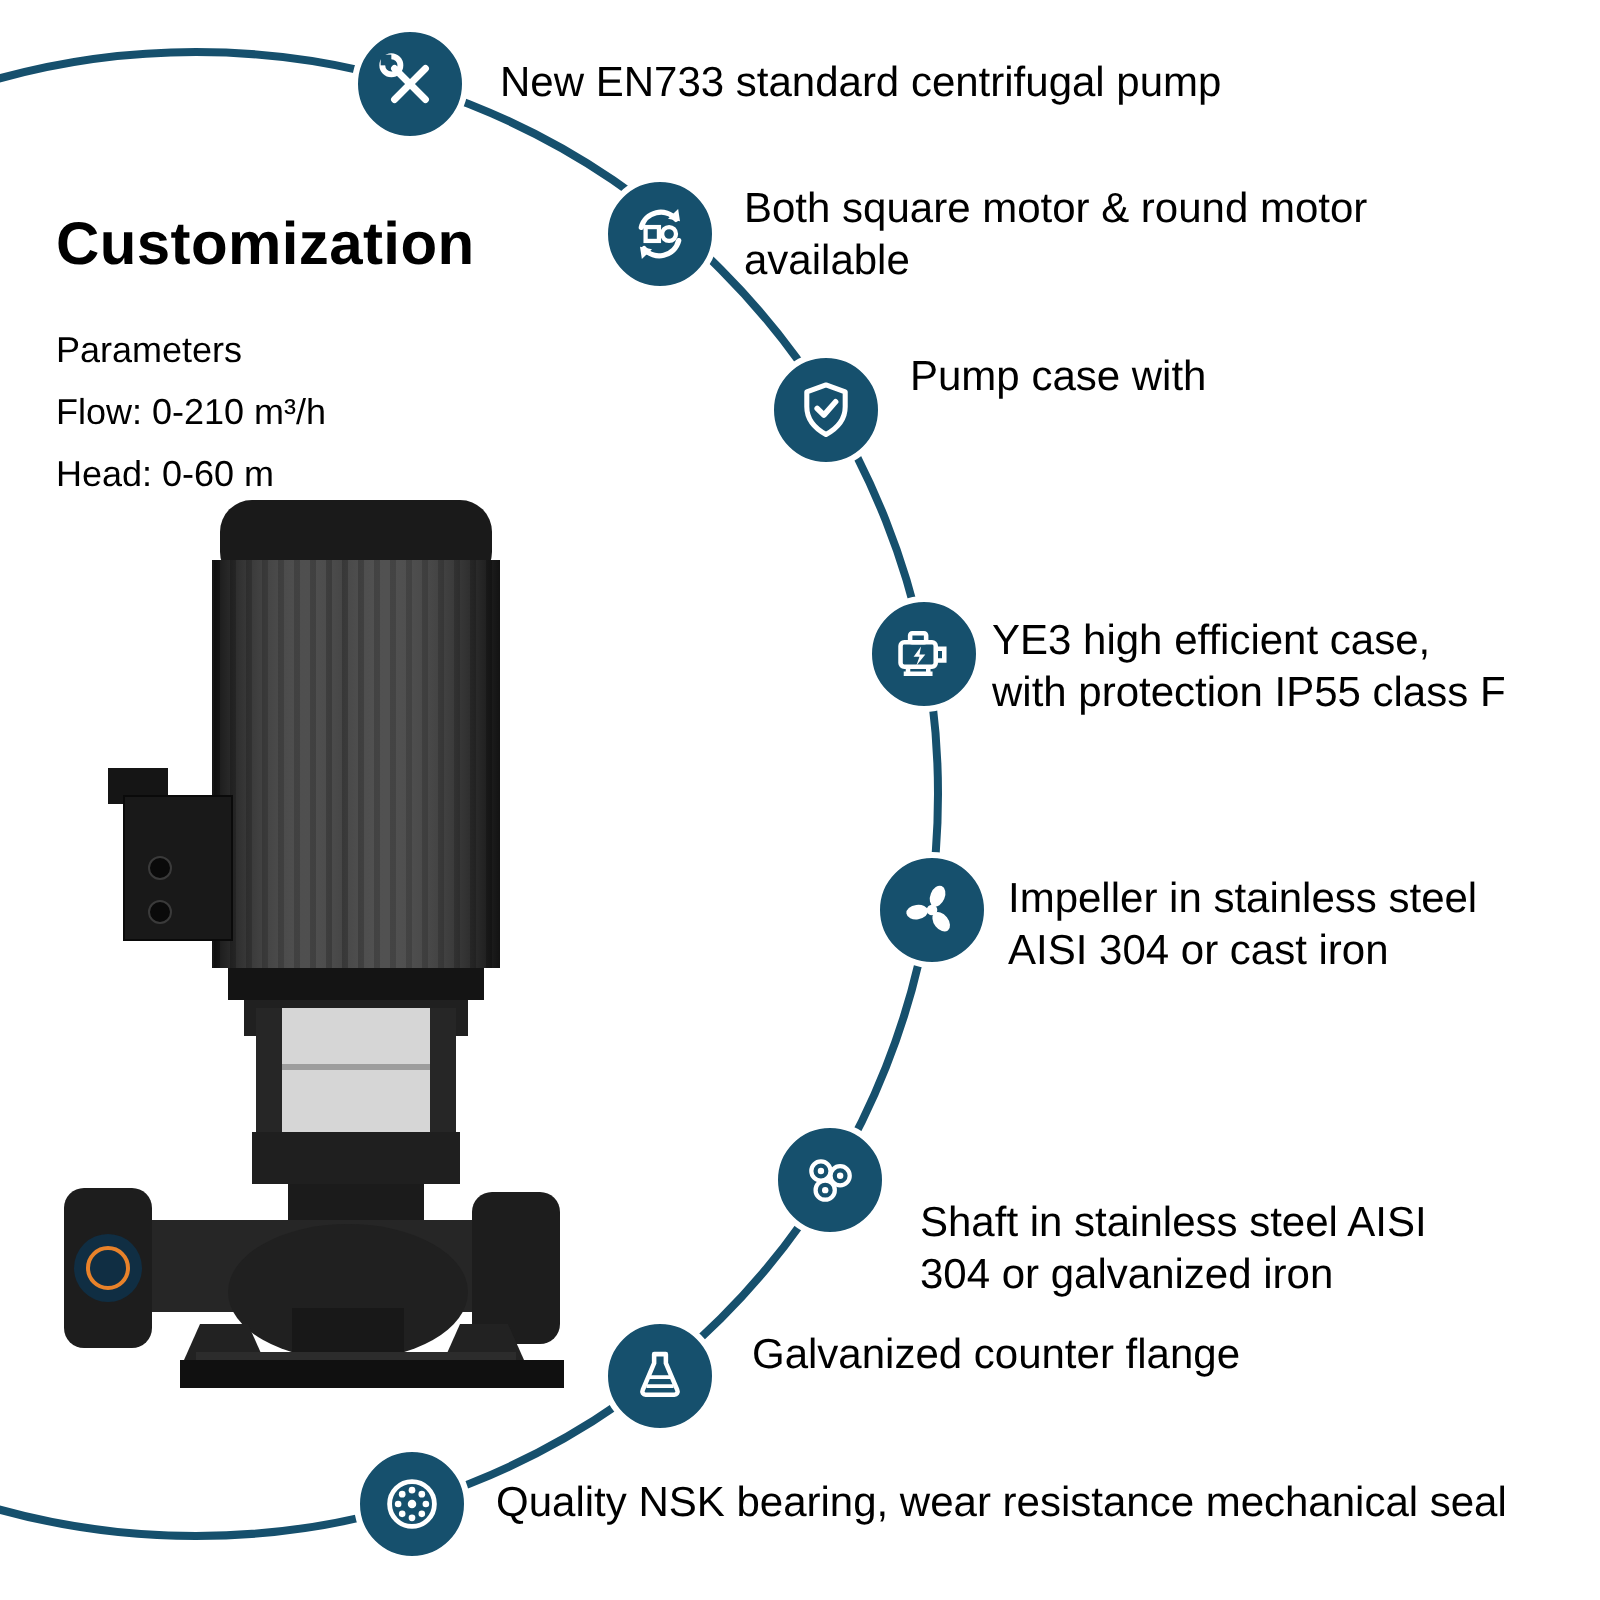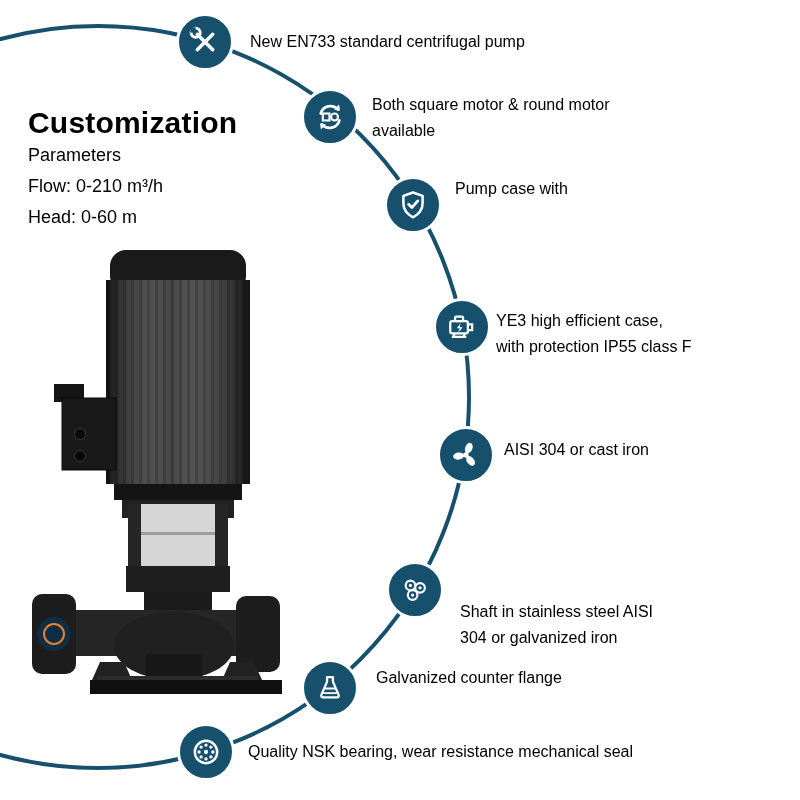--- a/index.html
+++ b/index.html
@@ -8,29 +8,29 @@
   *{box-sizing:border-box;margin:0;padding:0}
   html,body{width:800px;height:800px;background:var(--bg)}
   body{font-family:"Liberation Sans","DejaVu Sans",sans-serif;color:var(--ink)}
   .stage{position:relative;width:800px;height:800px;overflow:hidden;background:var(--bg)}
 
   .arc-svg{position:absolute;left:0;top:0;width:800px;height:800px;pointer-events:none}
 
   .pump-svg{position:absolute;left:22px;top:248px;width:290px;height:452px}
 
   .titleblock{position:absolute;left:28px;top:106px}
-  .titleblock h1{font-size:30px;font-weight:700;letter-spacing:.2px;margin-bottom:0}
+  .titleblock h1{font-size:30px;font-weight:700;letter-spacing:.2px;margin-bottom:20px}
   .titleblock .param{font-size:18px;line-height:31px}
 
   .badge{position:absolute;width:58px;height:58px;border-radius:50%;
          background:var(--badge);border:3px solid #fff;
          display:flex;align-items:center;justify-content:center;z-index:3}
   .badge svg{width:32px;height:32px;display:block}
 
-  .ftext{position:absolute;font-size:16px;line-height:26px;color:var(--ink);z-index:2}
+  .ftext{position:absolute;font-size:21px;line-height:26px;color:var(--ink);z-index:2}
   .ftext .l{white-space:nowrap}
 
   .f1 .badge{left:176px;top:13px}  .f1 .ftext{left:250px;top:29px}
   .f2 .badge{left:301px;top:88px}  .f2 .ftext{left:372px;top:92px}
   .f3 .badge{left:384px;top:176px} .f3 .ftext{left:455px;top:176px}
   .f4 .badge{left:433px;top:298px} .f4 .ftext{left:496px;top:308px}
   .f5 .badge{left:437px;top:426px} .f5 .ftext{left:504px;top:437px}
   .f6 .badge{left:386px;top:561px} .f6 .ftext{left:460px;top:599px}
   .f7 .badge{left:301px;top:659px} .f7 .ftext{left:376px;top:665px}
   .f8 .badge{left:177px;top:723px} .f8 .ftext{left:248px;top:739px}
@@ -171,20 +171,21 @@
       <svg viewBox="0 0 24 24">
         <g fill="#fff">
           <ellipse cx="12" cy="6.4" rx="2.7" ry="4.1" transform="rotate(22 12 12)"></ellipse>
           <ellipse cx="12" cy="6.4" rx="2.7" ry="4.1" transform="rotate(142 12 12)"></ellipse>
           <ellipse cx="12" cy="6.4" rx="2.7" ry="4.1" transform="rotate(262 12 12)"></ellipse>
           <circle cx="12" cy="12" r="2"></circle>
         </g>
       </svg>
     </div>
     <div class="ftext">
+      <div class="l">Impeller in stainless steel</div>
       <div class="l">AISI 304 or cast iron</div>
     </div>
   </div>
 
   <div class="feature f6">
     <div class="badge">
       <svg viewBox="0 0 24 24">
         <g fill="none" stroke="#fff" stroke-width="1.6">
           <circle cx="8.6" cy="8.6" r="3.6"></circle>
             <circle cx="15.8" cy="10.4" r="3.6"></circle>

